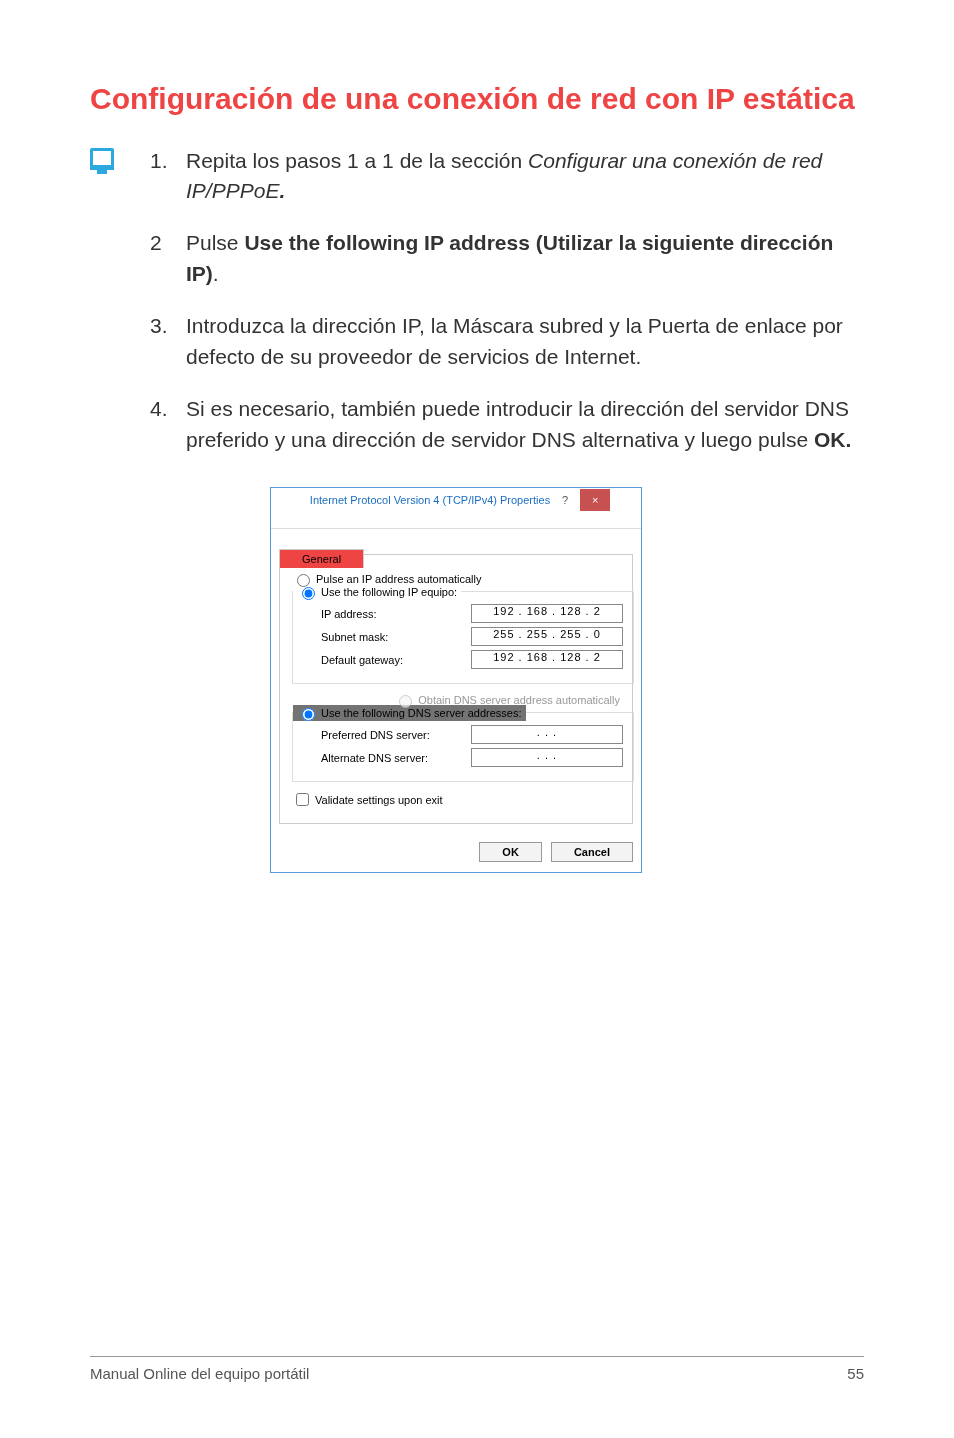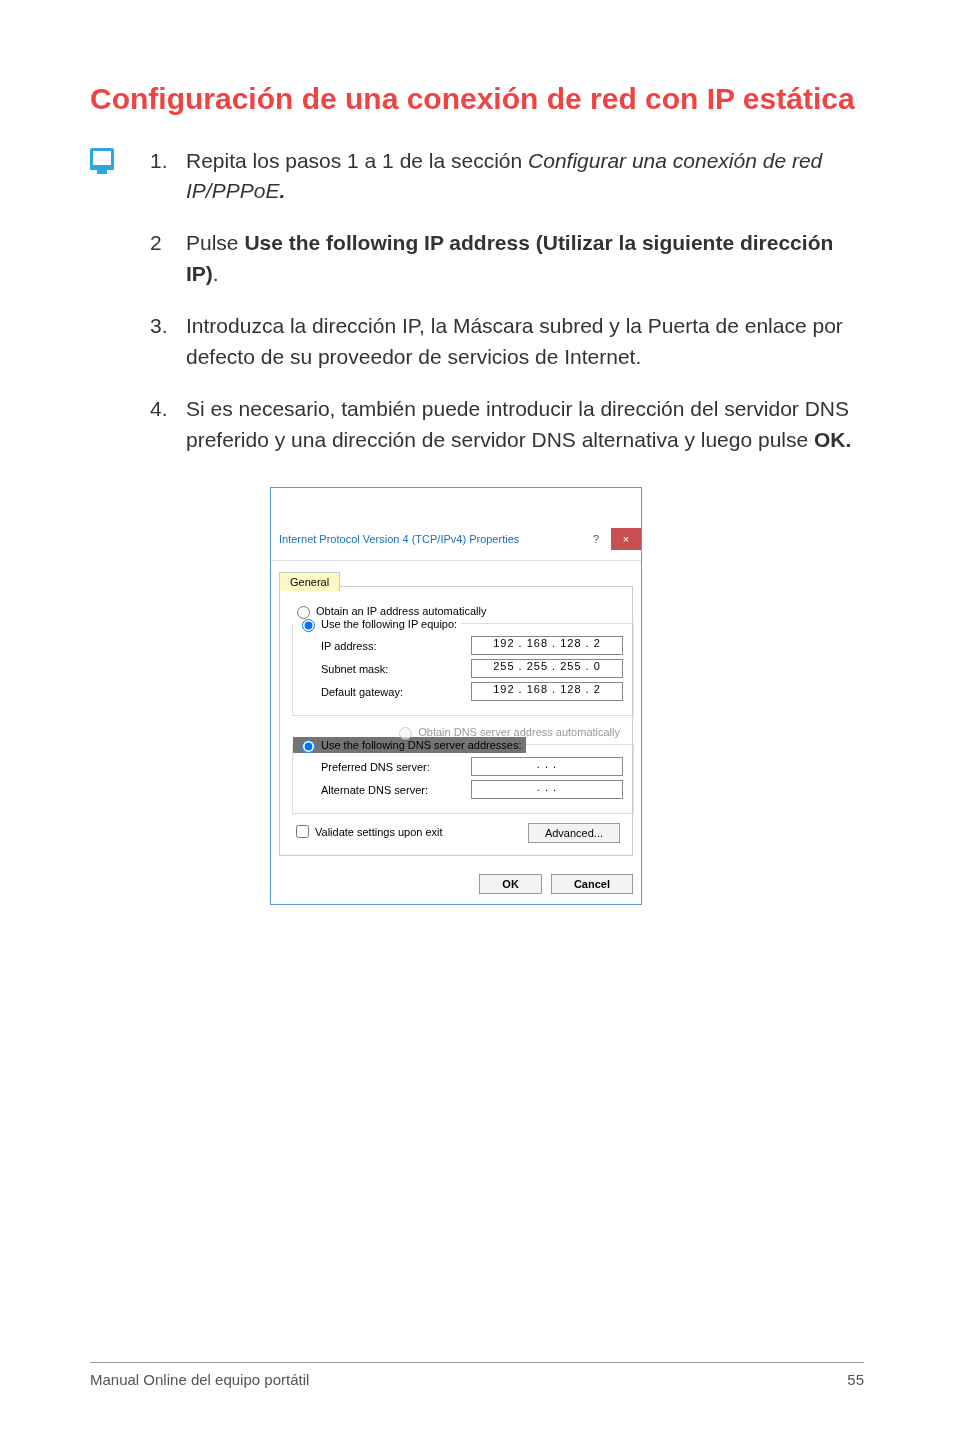--- a/index.html
+++ b/index.html
@@ -81,46 +81,45 @@
     width: 370px;
     margin: 10px 0 0 180px;
     border: 1px solid #5a9bd5;
     font-size: 11px;
     background: #fff;
     color: #000;
   }
   .dlg-titlebar {
     display: flex;
     align-items: center;
-    justify-content: space-between;
+    justify-content: center;
     height: 24px;
     background: #fff;
     border-bottom: 1px solid #ddd;
-    padding: 0 0 9px 8px;
-    margin-top: 39px;
+    padding: 0 0 16px 8px;
   }
   .dlg-title { color: #1b6ec2; font-size: 11px; }
   .dlg-btns { display: flex; }
   .dlg-btn {
     width: 30px; height: 22px;
     display: flex; align-items: center; justify-content: center;
     font-size: 11px;
     color: #555;
   }
   .dlg-close { background: #c75050; color: #fff; }
   .dlg-tab {
     display: inline-block;
     border: 1px solid #ccc;
     border-bottom: none;
-    padding: 3px 10px;
+    padding: 3px 22px;
     margin: 6px 0 0 8px;
     font-size: 11px;
-    background: #fef9c3;
+    background: #ef4444;
     position: relative;
-    top: 5px;
+    top: 14px;
   }
   .dlg-inner {
     border: 1px solid #ccc;
     margin: 0 8px 8px 8px;
     padding: 12px;
   }
   .dlg-text { font-size: 10.5px; color: #000; margin-bottom: 10px; line-height: 1.3; }
   fieldset {
     border: 1px solid #ddd;
     margin: 0 0 8px 0;
@@ -153,21 +152,21 @@
     padding: 3px 16px;
   }
   .dlg-footer {
     text-align: right;
     padding: 10px 8px;
   }
   .dlg-footer .btn { margin-left: 6px; padding: 3px 22px; font-weight: bold; }
 
   .page-footer {
     position: absolute;
-    bottom: 50px;
+    bottom: 56px;
     left: 90px;
     right: 90px;
     border-top: 1px solid #999;
     padding-top: 8px;
     display: flex;
     justify-content: space-between;
     font-size: 15px;
     color: #555;
     gap: 28px;
   }
@@ -217,21 +216,21 @@
       <div class="dlg-btns">
         <div class="dlg-btn">?</div>
         <div class="dlg-btn dlg-close">×</div>
       </div>
     </div>
     <div class="dlg-tab">General</div>
     <div class="dlg-inner">
 
       <div class="radio-row">
         <input type="radio" style="">
-        <span>Obtain an IP address automatically</span>
+        <span>Pulse an IP address automatically</span>
       </div>
       <fieldset>
         <div class="radio-row" style="margin-left:-10px;margin-top:-14px;background:#fff;padding:0 4px;width:fit-content">
           <input type="radio" checked="" style="">
           <span>Use the following IP equipo:</span>
         </div>
         <div class="field-row">
           <span class="lbl">IP address:</span>
           <div class="ip-input">192 . 168 . 128 .  2</div>
         </div>
@@ -261,23 +260,20 @@
         <div class="field-row">
           <span class="lbl">Alternate DNS server:</span>
           <div class="ip-input">.       .       .</div>
         </div>
       </fieldset>
 
       <div class="chk-row">
         <input type="checkbox" style="">
         <span>Validate settings upon exit</span>
       </div>
-      <div class="adv-row">
-        <button class="btn">Advanced...</button>
-      </div>
     </div>
     <div class="dlg-footer">
       <button class="btn">OK</button>
       <button class="btn">Cancel</button>
     </div>
   </div>
 </div>
 
 <div class="page-footer">
   <span>Manual Online del equipo portátil</span>

